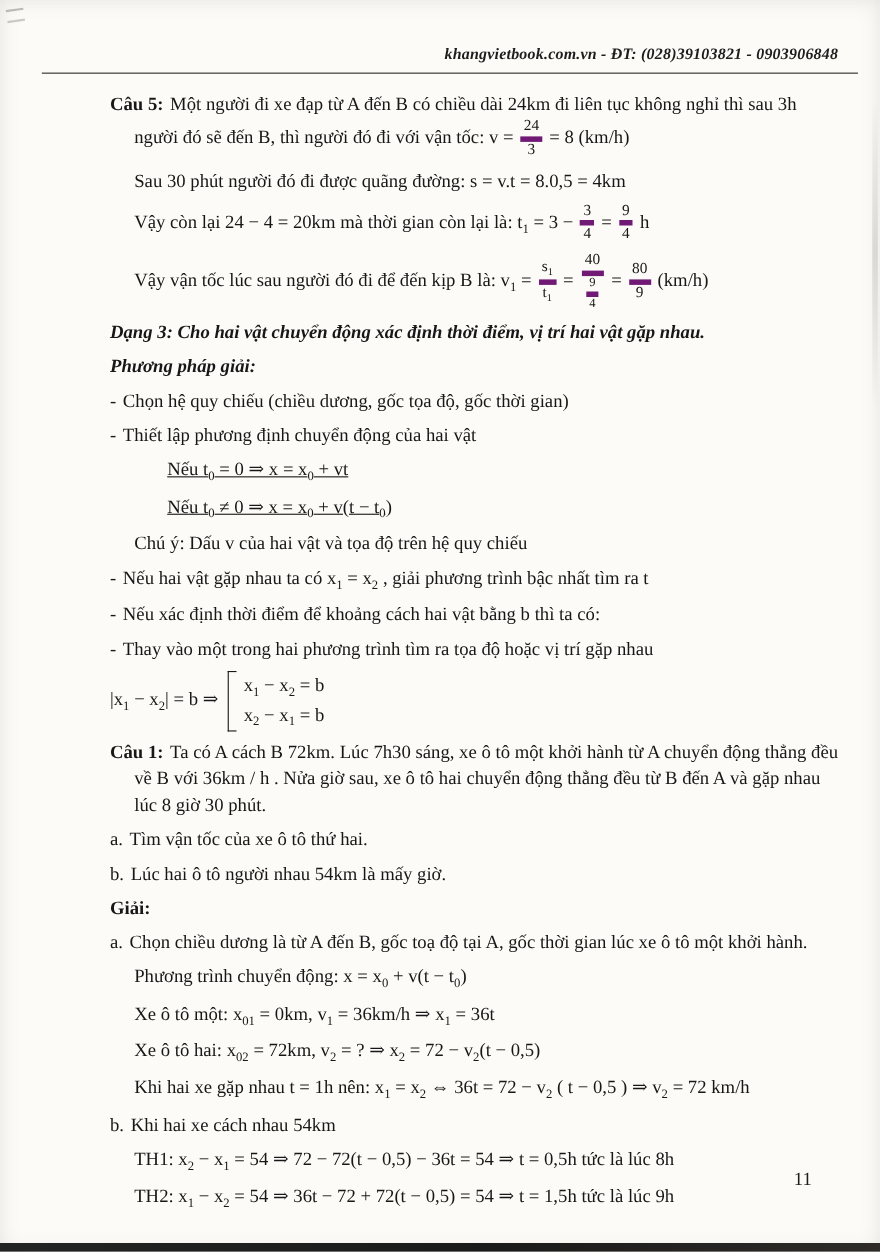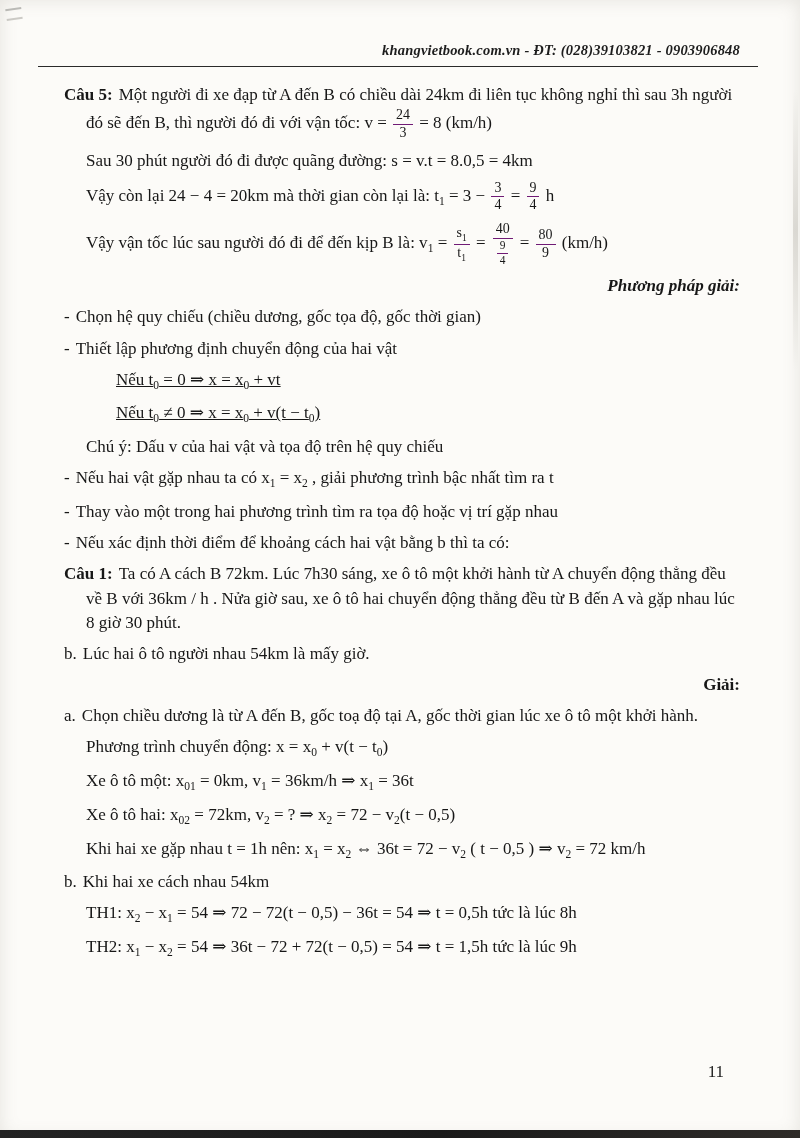--- a/index.html
+++ b/index.html
@@ -10,60 +10,60 @@
   }
   .sheet {
     position: relative;
     width: 800px;
     height: 1138px;
     background: #fcfbf8;
     overflow: hidden;
     color: #171717;
     box-shadow: inset 0 0 18px rgba(120,115,105,0.18);
   }
-  .page-inner { padding: 42px 60px 0 64px; }
+  .page-inner { padding: 42px 38px 0 64px; }
 
   .scan-header {
     text-align: right;
     font-weight: bold;
     font-style: italic;
     font-size: 14.5px;
     color: #1d1d1d;
     letter-spacing: 0.2px;
   }
   .header-rule {
     border-bottom: 1.4px solid #2a2a2a;
     margin: 7px -18px 0 -26px;
   }
 
-  .content { margin-top: 16px; font-size: 17px; line-height: 1.42; }
+  .content { margin-top: 16px; font-size: 17px; line-height: 1.42; margin-left: 36px; }
   .ln { margin: 7px 0; }
   .hang { padding-left: 22px; text-indent: -22px; }
   .ind1 { margin-left: 22px; }
   .ind2 { margin-left: 52px; text-decoration: underline; }
-  .center { text-align: right; }
+  .center { text-align: left; }
   .bold { font-weight: bold; }
   .italic { font-style: italic; }
   .lead { margin-right: 6px; }
   .lead.b { font-weight: bold; }
 
   sub { font-size: 0.68em; }
 
   .frac {
     display: inline-flex;
     flex-direction: column;
     align-items: center;
     vertical-align: middle;
     font-size: 0.82em;
     line-height: 1.2;
     text-align: center;
     margin: 0 2px;
     text-indent: 0;
   }
-  .fnum { border-bottom: 1px solid #701a75; padding: 0 3px; }
+  .fnum { border-bottom: 5px solid #701a75; padding: 0 3px; }
   .fden { padding: 0 3px; }
 
   .cases-group {
     display: inline-flex;
     align-items: stretch;
     vertical-align: middle;
     margin-left: 8px;
     text-indent: 0;
   }
   .bracket {
@@ -74,21 +74,21 @@
   }
   .cases-stack {
     display: inline-flex;
     flex-direction: column;
     padding-left: 7px;
     line-height: 1.5;
   }
 
   .page-number {
     position: absolute;
-    right: 76px;
+    right: 62px;
     bottom: 56px;
     font-size: 17px;
     color: #1b1b1b;
   }
 
   .scan-bottom {
     position: absolute;
     left: 0; right: 0; bottom: 0;
     height: 8px;
     background: linear-gradient(90deg, #232323 0%, #1a1a1a 55%, #2e2b28 100%);
@@ -139,30 +139,39 @@
             </span> = <span class="frac">
               <span class="fnum">40</span>
               <span class="fden"><span class="frac">
                   <span class="fnum">9</span>
                   <span class="fden">4</span>
                 </span></span>
             </span> = <span class="frac">
               <span class="fnum">80</span>
               <span class="fden">9</span>
             </span> (km/h)</span></p>
+        <p class="ln hang bold italic"><span>Dạng 3: Cho hai vật chuyển động xác định thời điểm, vị trí hai vật gặp nhau.</span></p>
         <p class="ln center bold italic"><span>Phương pháp giải:</span></p>
         <p class="ln hang"><span class="lead">-</span><span>Chọn hệ quy chiếu (chiều dương, gốc tọa độ, gốc thời gian)</span></p>
         <p class="ln hang"><span class="lead">-</span><span>Thiết lập phương định chuyển động của hai vật</span></p>
         <p class="ln ind2"><span>Nếu  t<sub>0</sub> = 0 ⇒ x = x<sub>0</sub> + vt</span></p>
         <p class="ln ind2"><span>Nếu  t<sub>0</sub> ≠ 0 ⇒ x = x<sub>0</sub> + v(t − t<sub>0</sub>)</span></p>
         <p class="ln ind1"><span>Chú ý: Dấu v của hai vật và tọa độ trên hệ quy chiếu</span></p>
         <p class="ln hang"><span class="lead">-</span><span>Nếu hai vật gặp nhau ta có x<sub>1</sub> = x<sub>2</sub> , giải phương trình bậc nhất tìm ra t</span></p>
+        <p class="ln hang"><span class="lead">-</span><span>Nếu xác định thời điểm để khoảng cách hai vật bằng b thì ta có:</span></p>
         <p class="ln hang"><span class="lead">-</span><span>Thay vào một trong hai phương trình tìm ra tọa độ hoặc vị trí gặp nhau</span></p>
-        <p class="ln hang"><span class="lead">-</span><span>Nếu xác định thời điểm để khoảng cách hai vật bằng b thì ta có:</span></p>
+        <p class="ln hang"><span>|x<sub>1</sub> − x<sub>2</sub>| = b ⇒</span><span class="cases-group">
+            <span class="bracket"></span>
+            <span class="cases-stack">
+              <span>x<sub>1</sub> − x<sub>2</sub> = b</span>
+              <span>x<sub>2</sub> − x<sub>1</sub> = b</span>
+            </span>
+          </span></p>
         <p class="ln hang"><span class="lead b">Câu 1:</span><span>Ta có A cách B 72km. Lúc 7h30 sáng, xe ô tô một khởi hành từ A chuyển động thẳng đều về B với 36km / h . Nửa giờ sau, xe ô tô hai chuyển động thẳng đều từ B đến A và gặp nhau lúc 8 giờ 30 phút.</span></p>
+        <p class="ln hang"><span class="lead">a.</span><span>Tìm vận tốc của xe ô tô thứ hai.</span></p>
         <p class="ln hang"><span class="lead">b.</span><span>Lúc hai ô tô người nhau 54km là mấy giờ.</span></p>
         <p class="ln center bold"><span>Giải:</span></p>
         <p class="ln hang"><span class="lead">a.</span><span>Chọn chiều dương là từ A đến B, gốc toạ độ tại A, gốc thời gian lúc xe ô tô một khởi hành.</span></p>
         <p class="ln ind1"><span>Phương trình chuyển động:  x = x<sub>0</sub> + v(t − t<sub>0</sub>)</span></p>
         <p class="ln ind1"><span>Xe ô tô một:  x<sub>01</sub> = 0km, v<sub>1</sub> = 36km/h ⇒ x<sub>1</sub> = 36t</span></p>
         <p class="ln ind1"><span>Xe ô tô hai:  x<sub>02</sub> = 72km, v<sub>2</sub> = ? ⇒ x<sub>2</sub> = 72 − v<sub>2</sub>(t − 0,5)</span></p>
         <p class="ln ind1"><span>Khi hai xe gặp nhau t = 1h nên: x<sub>1</sub> = x<sub>2</sub> ⇔ 36t = 72 − v<sub>2</sub> ( t − 0,5 )  ⇒ v<sub>2</sub> = 72 km/h</span></p>
         <p class="ln hang"><span class="lead">b.</span><span>Khi hai xe cách nhau 54km</span></p>
         <p class="ln ind1"><span>TH1: x<sub>2</sub> − x<sub>1</sub> = 54 ⇒ 72 − 72(t − 0,5) − 36t = 54 ⇒ t = 0,5h tức là lúc 8h</span></p>
         <p class="ln ind1"><span>TH2: x<sub>1</sub> − x<sub>2</sub> = 54 ⇒ 36t − 72 + 72(t − 0,5) = 54 ⇒ t = 1,5h tức là lúc 9h</span></p>

